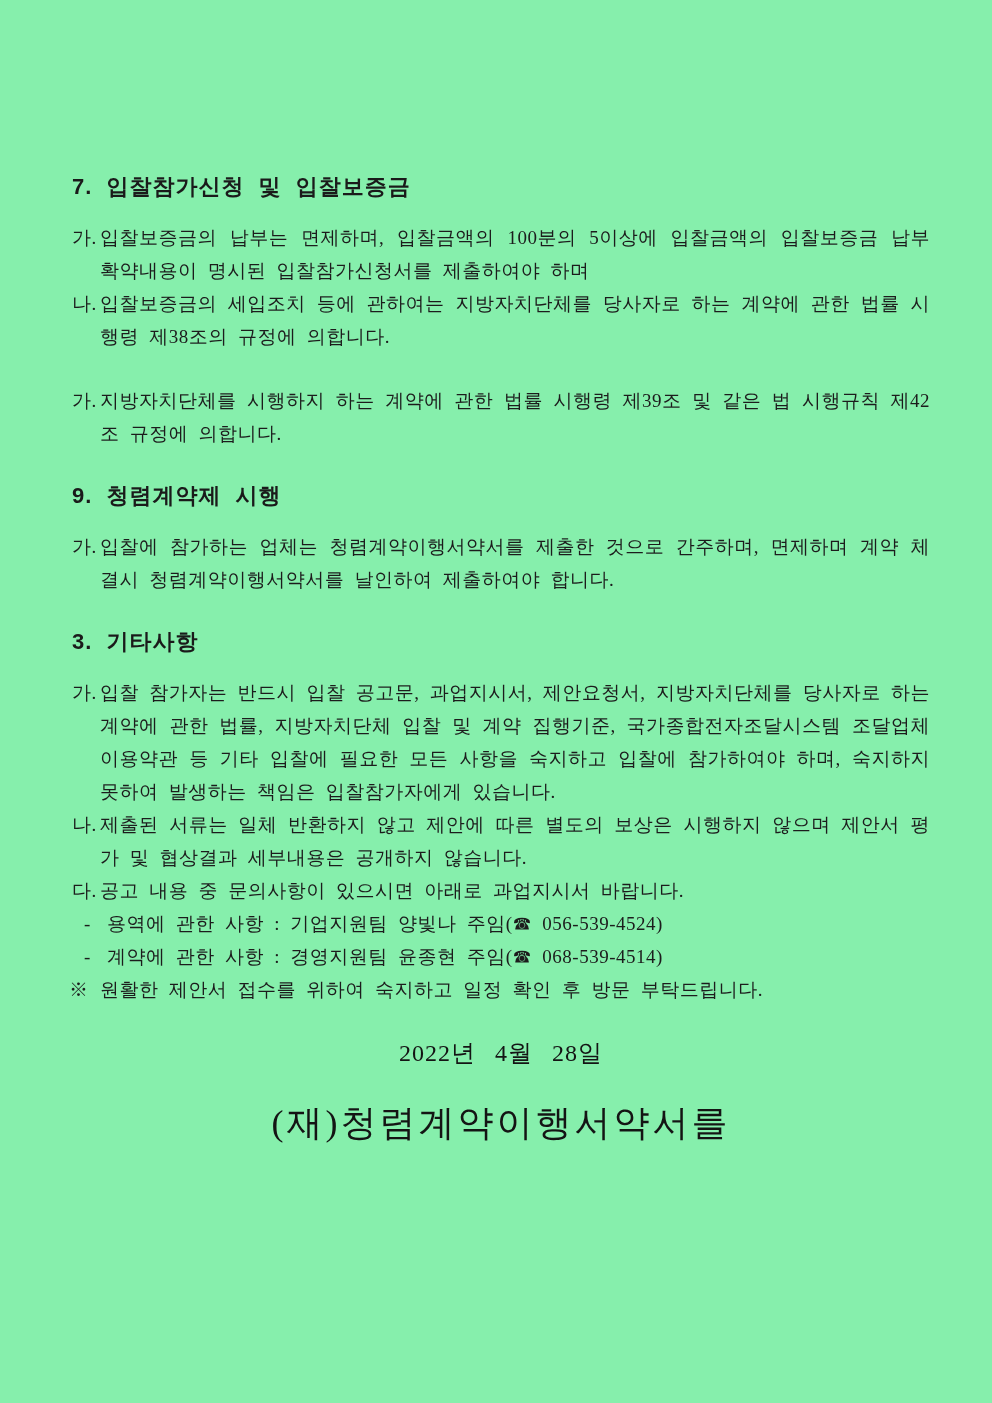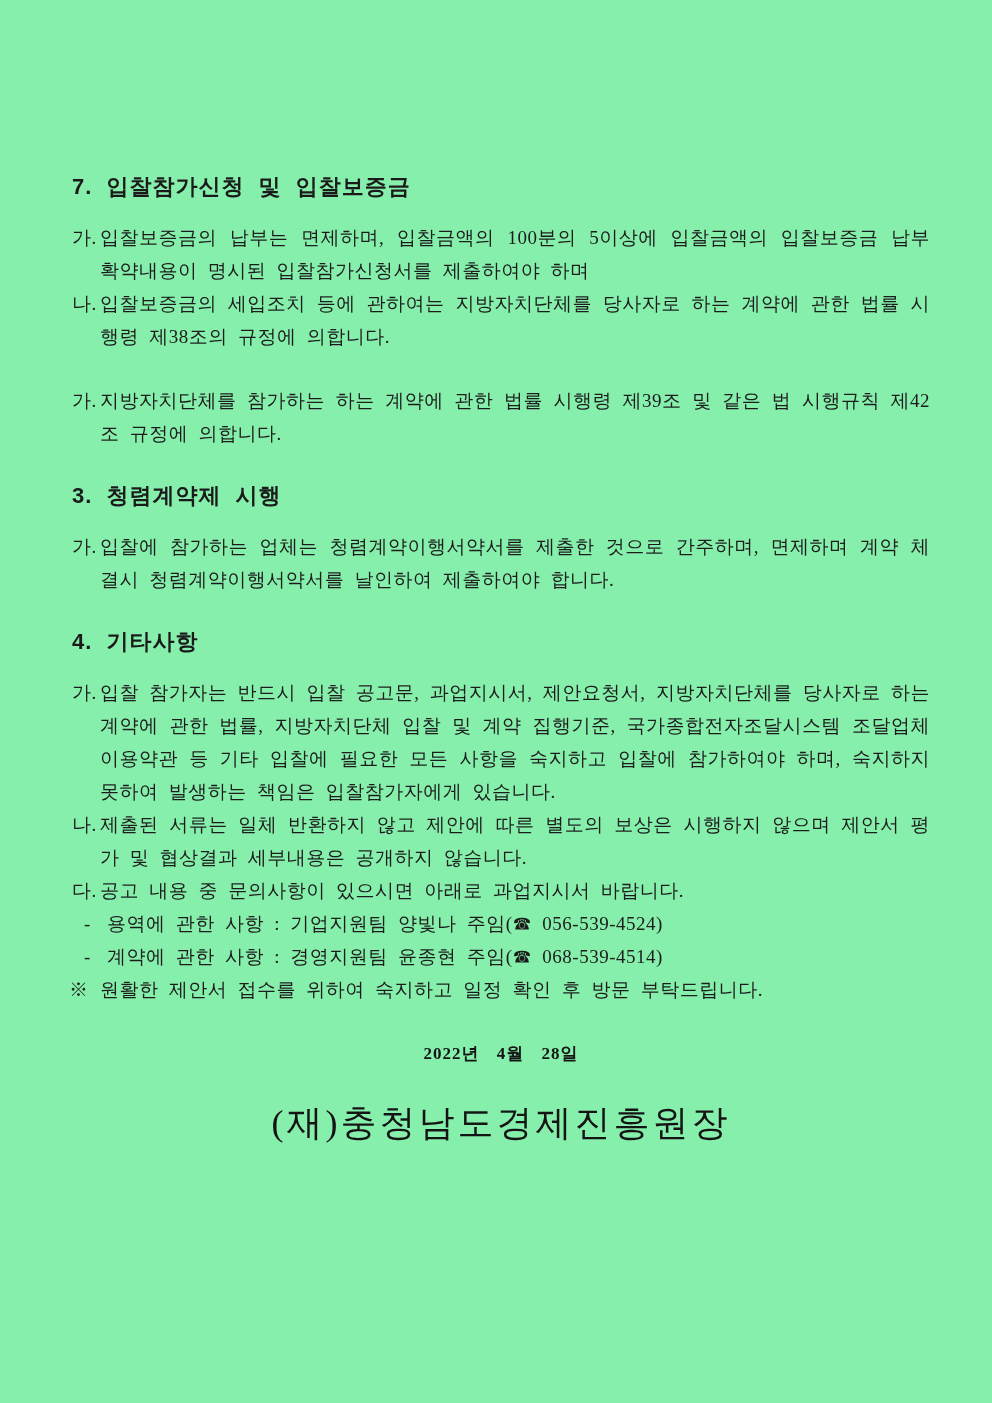--- a/index.html
+++ b/index.html
@@ -57,23 +57,23 @@
   }
   .item.note .label {
     flex: 0 0 31px;
     width: 31px;
     margin-left: -3px;
   }
   .doc-date {
     margin-top: 22px;
     text-align: center;
     font-family: "Liberation Serif", "DejaVu Serif", serif;
-    font-size: 17px;
+    font-size: 24px;
     line-height: 33px;
-    font-weight: bold;
+    font-weight: normal;
     letter-spacing: 1px;
     word-spacing: 12px;
     color: #141414;
   }
   .signature {
     margin-top: 30px;
     text-align: center;
     font-family: "Liberation Serif", "DejaVu Serif", serif;
     font-size: 36px;
     line-height: 46px;
@@ -95,34 +95,34 @@
       </div>
       <div class="item">
         <span class="label">나.</span>
         <span class="text">입찰보증금의 세입조치 등에 관하여는 지방자치단체를 당사자로 하는 계약에 관한 법률 시행령 제38조의 규정에 의합니다.</span>
       </div>
     </section>
 
     <section class="section">
       <div class="item">
         <span class="label">가.</span>
-        <span class="text">지방자치단체를 참가하는 하는 계약에 관한 법률 시행령 제39조 및 같은 법 시행규칙 제42조 규정에 의합니다.</span>
+        <span class="text">지방자치단체를 시행하지 하는 계약에 관한 법률 시행령 제39조 및 같은 법 시행규칙 제42조 규정에 의합니다.</span>
       </div>
     </section>
 
     <section class="section">
-      <h2 class="section-heading">3. 청렴계약제 시행</h2>
+      <h2 class="section-heading">9. 청렴계약제 시행</h2>
       <div class="item">
         <span class="label">가.</span>
         <span class="text">입찰에 참가하는 업체는 청렴계약이행서약서를 제출한 것으로 간주하며, 면제하며 계약 체결시 청렴계약이행서약서를 날인하여 제출하여야 합니다.</span>
       </div>
     </section>
 
     <section class="section">
-      <h2 class="section-heading">4. 기타사항</h2>
+      <h2 class="section-heading">3. 기타사항</h2>
       <div class="item">
         <span class="label">가.</span>
         <span class="text">입찰 참가자는 반드시 입찰 공고문, 과업지시서, 제안요청서, 지방자치단체를 당사자로 하는 계약에 관한 법률, 지방자치단체 입찰 및 계약 집행기준, 국가종합전자조달시스템 조달업체이용약관 등 기타 입찰에 필요한 모든 사항을 숙지하고 입찰에 참가하여야 하며, 숙지하지 못하여 발생하는 책임은 입찰참가자에게 있습니다.</span>
       </div>
       <div class="item">
         <span class="label">나.</span>
         <span class="text">제출된 서류는 일체 반환하지 않고 제안에 따른 별도의 보상은 시행하지 않으며 제안서 평가 및 협상결과 세부내용은 공개하지 않습니다.</span>
       </div>
       <div class="item">
         <span class="label">다.</span>
@@ -136,16 +136,16 @@
         <span class="label">-</span>
         <span class="text">계약에 관한 사항 : 경영지원팀 윤종현 주임(☎ 068-539-4514)</span>
       </div>
       <div class="item note">
         <span class="label">※</span>
         <span class="text">원활한 제안서 접수를 위하여 숙지하고 일정 확인 후 방문 부탁드립니다.</span>
       </div>
     </section>
 
     <div class="doc-date">2022년 4월 28일</div>
-    <div class="signature">(재)충청남도경제진흥원장</div>
+    <div class="signature">(재)청렴계약이행서약서를</div>
 
   </div>
 </div>
 
 </body></html>

